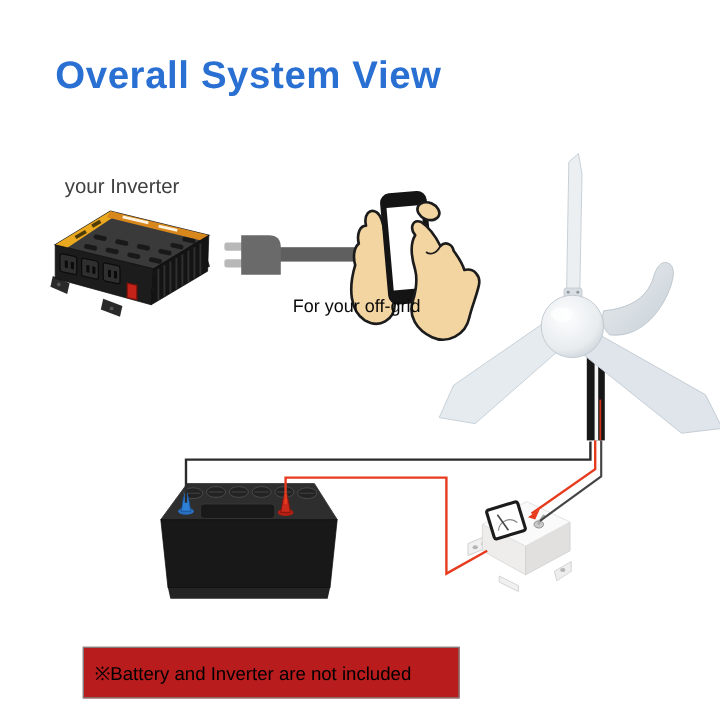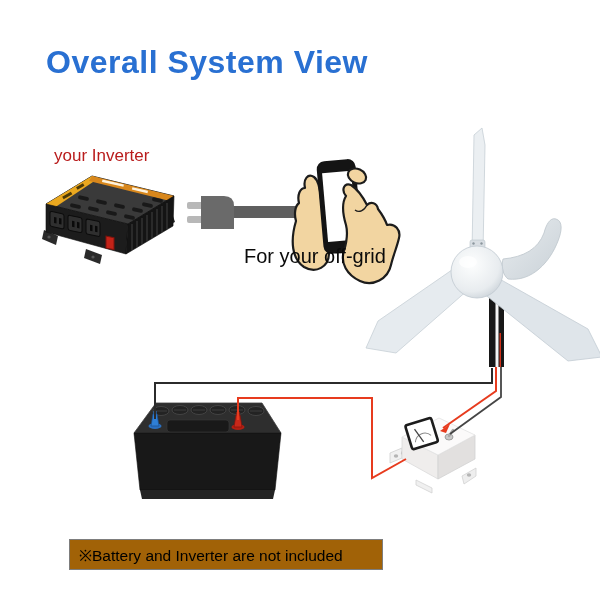--- a/index.html
+++ b/index.html
@@ -6,25 +6,25 @@
   #canvas{
     position:relative;width:600px;height:600px;background:#ffffff;overflow:hidden;
     font-family:"Liberation Sans",sans-serif;
     margin-left:12px;
   }
   .abs{position:absolute;}
   #title{
     left:34px;top:44px;font-size:32px;font-weight:bold;letter-spacing:.5px;
     color:#2970d2;
   }
-  #inverter-label{left:42px;top:146px;font-size:17px;color:#b91c1c;}
-  #offgrid-label{left:232px;top:245px;font-size:20px;line-height:22px;color:#0a0a0a;}
+  #inverter-label{left:42px;top:146px;font-size:17px;color:#404040;}
+  #offgrid-label{left:232px;top:245px;font-size:15px;line-height:22px;color:#0a0a0a;}
   #battery-label{left:156px;top:492px;font-size:20px;color:#0a0a0a;}
   #note-box{
-    left:57px;top:539px;width:314px;height:31px;border:1.5px solid #7d7d7d;background:#a16207;
+    left:57px;top:539px;width:314px;height:43px;border:1.5px solid #7d7d7d;background:#b91c1c;
     display:flex;align-items:center;padding-left:9px;box-sizing:border-box;
     font-size:15.5px;color:#000;
   }
   svg{display:block;}
 </style>
 </head>
 <body>
 
 <div id="canvas">
 

